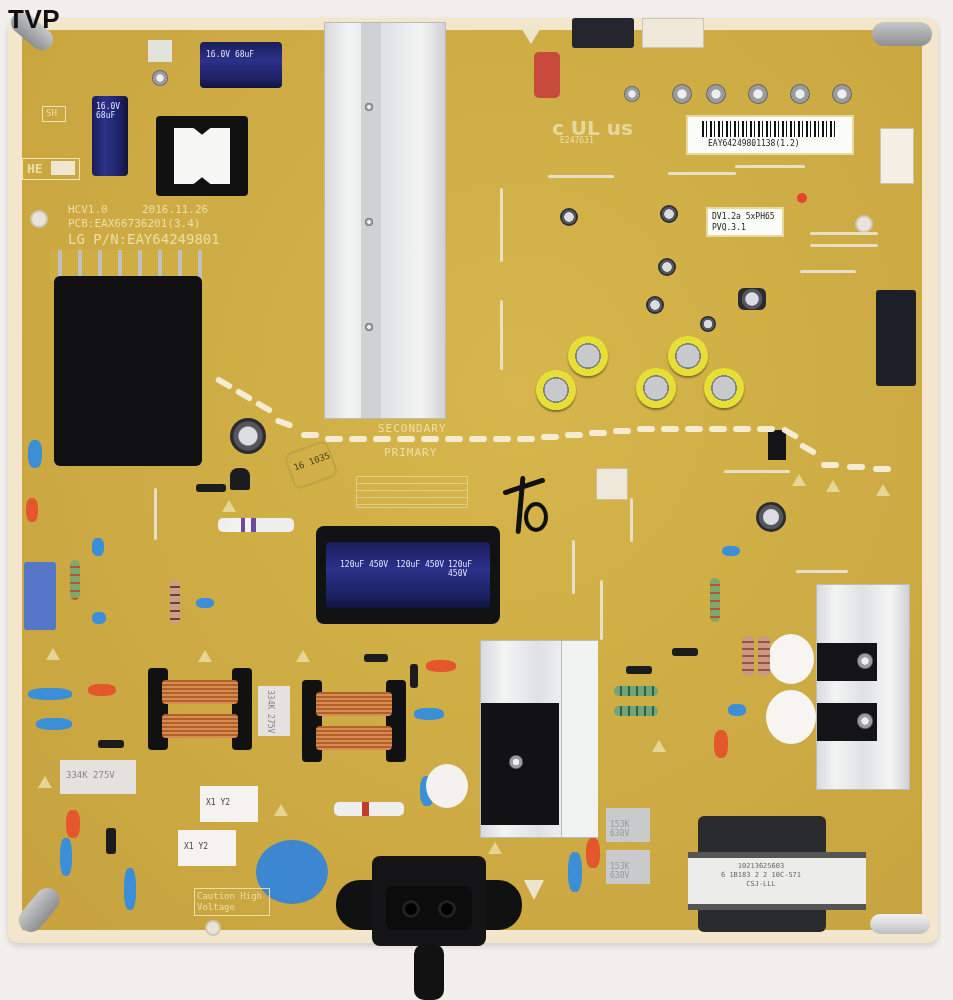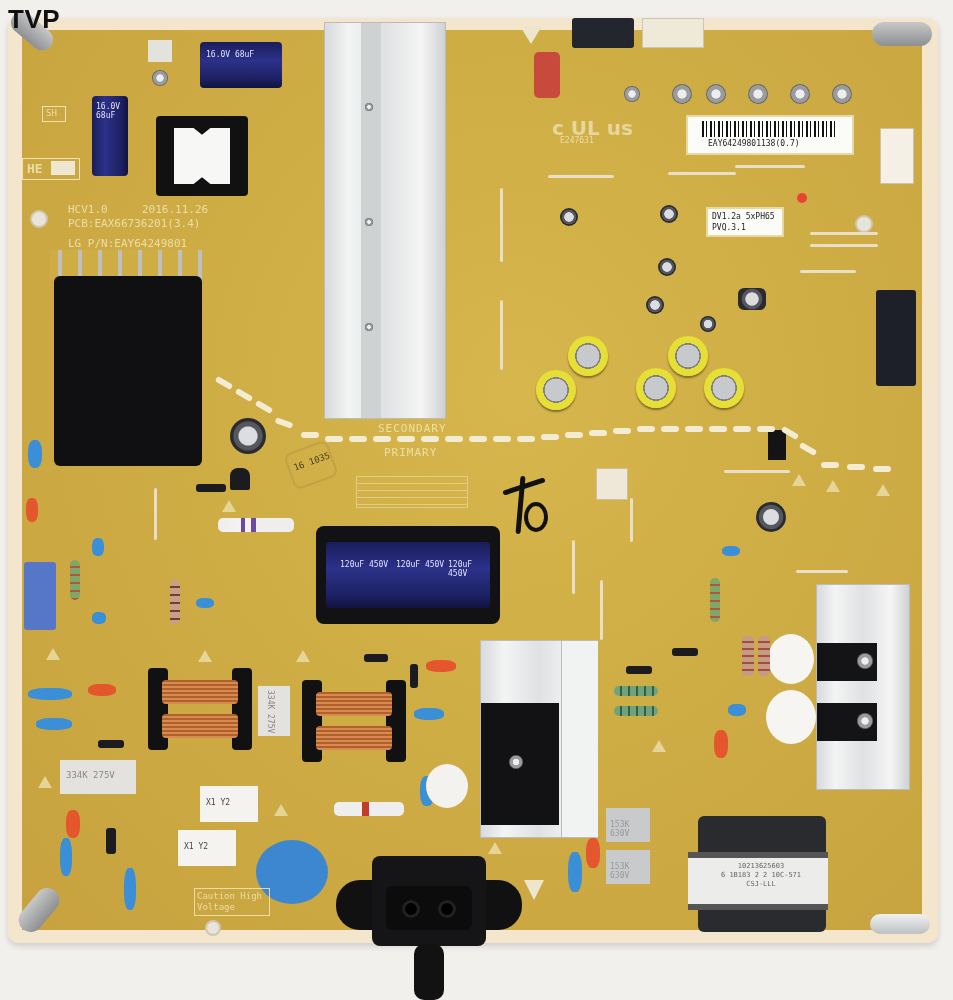--- a/index.html
+++ b/index.html
@@ -62,21 +62,21 @@
   <div class="capword" style="padding:8px 6px;">16.0V 68uF</div>
 </div>
 
 <div class="abs" style="left:156px;top:116px;width:92px;height:80px;background:#111;border-radius:4px;">
   <div class="abs" style="left:18px;top:12px;width:56px;height:56px;background:#f7f7f5;clip-path:polygon(0 0,35% 0,50% 12%,65% 0,100% 0,100% 100%,65% 100%,50% 88%,35% 100%,0 100%);"></div>
 </div>
 
 <div class="abs silk" style="left:68px;top:203px;font-size:11px;">HCV1.0</div>
 <div class="abs silk" style="left:142px;top:203px;font-size:11px;">2016.11.26</div>
 <div class="abs silk" style="left:68px;top:217px;font-size:11px;">PCB:EAX66736201(3.4)</div>
-<div class="abs silk" style="left:68px;top:231px;font-size:11px;margin-top:6px;">LG P/N:EAY64249801</div>
+<div class="abs silk" style="left:68px;top:231px;font-size:14px;">LG P/N:EAY64249801</div>
 
 <div class="abs" style="left:48px;top:250px;width:160px;height:220px;">
   <div class="abs" style="left:2px;top:0;width:156px;height:30px;background:repeating-linear-gradient(90deg,#cfad45 0 8px,#c0c0c0 8px 12px,#cfad45 12px 20px);"></div>
   <div class="abs xfmr-core" style="left:6px;top:26px;width:148px;height:190px;"></div>
 </div>
 
 <div class="abs heatsink" style="left:324px;top:22px;width:120px;height:395px;">
   <div class="abs" style="left:36px;top:0;width:20px;height:395px;background:#cfd2d3;"></div>
   <div class="abs pin" style="left:40px;top:80px;width:8px;height:8px;"></div>
   <div class="abs pin" style="left:40px;top:195px;width:8px;height:8px;"></div>
@@ -93,21 +93,21 @@
 <div class="abs pin" style="left:706px;top:84px;width:20px;height:20px;"></div>
 <div class="abs pin" style="left:748px;top:84px;width:20px;height:20px;"></div>
 <div class="abs pin" style="left:790px;top:84px;width:20px;height:20px;"></div>
 <div class="abs pin" style="left:832px;top:84px;width:20px;height:20px;"></div>
 
 <div class="abs silk" style="left:552px;top:116px;font-size:20px;font-weight:bold;font-family:'DejaVu Sans',sans-serif;color:#e9dca8;">c UL us</div>
 <div class="abs silk" style="left:560px;top:136px;font-size:8px;">E247631</div>
 
 <div class="abs label" style="left:686px;top:115px;width:164px;height:36px;border:2px solid #e6d9a2;">
   <div class="abs" style="left:14px;top:4px;width:136px;height:16px;background:repeating-linear-gradient(90deg,#111 0 2px,#fff 2px 4px,#111 4px 5px,#fff 5px 8px);"></div>
-  <div class="abs" style="left:20px;top:22px;font-size:8px;">EAY64249801138(0.7)</div>
+  <div class="abs" style="left:20px;top:22px;font-size:8px;">EAY64249801138(1.2)</div>
 </div>
 
 <div class="abs label" style="left:706px;top:207px;width:78px;height:30px;font-size:8px;line-height:11px;padding:2px 4px;box-sizing:border-box;border:2px solid #e6d9a2;">
   <div>DV1.2a 5xPH65</div>
   <div>PVQ.3.1</div>
 </div>
 
 <div class="abs" style="left:797px;top:193px;width:10px;height:10px;border-radius:50%;background:#e84434;"></div>
 
 <div class="abs" style="left:880px;top:128px;width:32px;height:54px;background:#f4f0e6;border:1px solid #cbc3ad;"></div>
@@ -271,21 +271,21 @@
 <div class="abs" style="left:98px;top:740px;width:26px;height:8px;background:#1c1c1e;border-radius:3px;"></div>
 <div class="abs" style="left:106px;top:828px;width:10px;height:26px;background:#1c1c1e;border-radius:3px;"></div>
 <div class="abs" style="left:410px;top:664px;width:8px;height:24px;background:#1c1c1e;border-radius:3px;"></div>
 <div class="abs" style="left:364px;top:654px;width:24px;height:8px;background:#1c1c1e;border-radius:3px;"></div>
 <div class="abs" style="left:626px;top:666px;width:26px;height:8px;background:#1c1c1e;border-radius:3px;"></div>
 <div class="abs" style="left:672px;top:648px;width:26px;height:8px;background:#1c1c1e;border-radius:3px;"></div>
 <div class="abs" style="left:230px;top:468px;width:20px;height:22px;background:#1c1c1e;border-radius:8px 8px 2px 2px;"></div>
 
 <div class="abs" style="left:688px;top:802px;width:148px;height:134px;">
   <div class="abs xfmr-core" style="left:10px;top:14px;width:128px;height:116px;background:#2a2b2e;"></div>
-  <div class="abs xfmr-band" style="left:0;top:50px;width:140px;height:46px;border-top:6px solid #555;border-bottom:6px solid #555;">
+  <div class="abs xfmr-band" style="left:0;top:50px;width:178px;height:46px;border-top:6px solid #555;border-bottom:6px solid #555;">
     <div class="abs label" style="left:6px;top:4px;background:transparent;font-size:7px;line-height:9px;text-align:center;width:134px;color:#666;">
       <div>10213625603</div>
       <div>6 1B183 2 2 10C-571</div>
       <div>CSJ-LLL</div>
     </div>
   </div>
 </div>
 
 <div class="abs" style="left:336px;top:856px;width:186px;height:90px;">
   <div class="abs" style="left:0;top:24px;width:186px;height:50px;background:#111;border-radius:24px;"></div>

